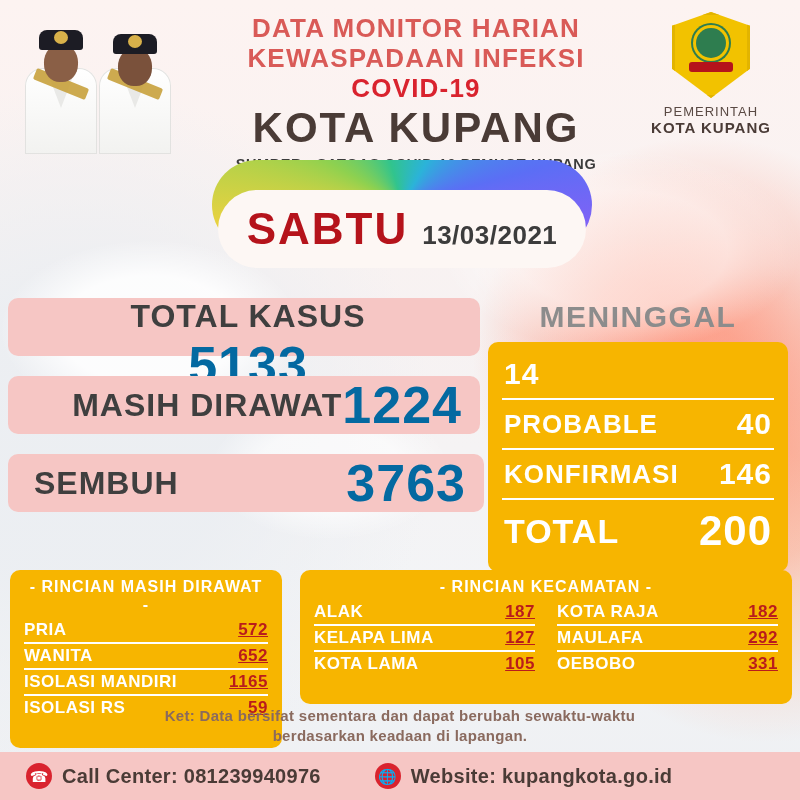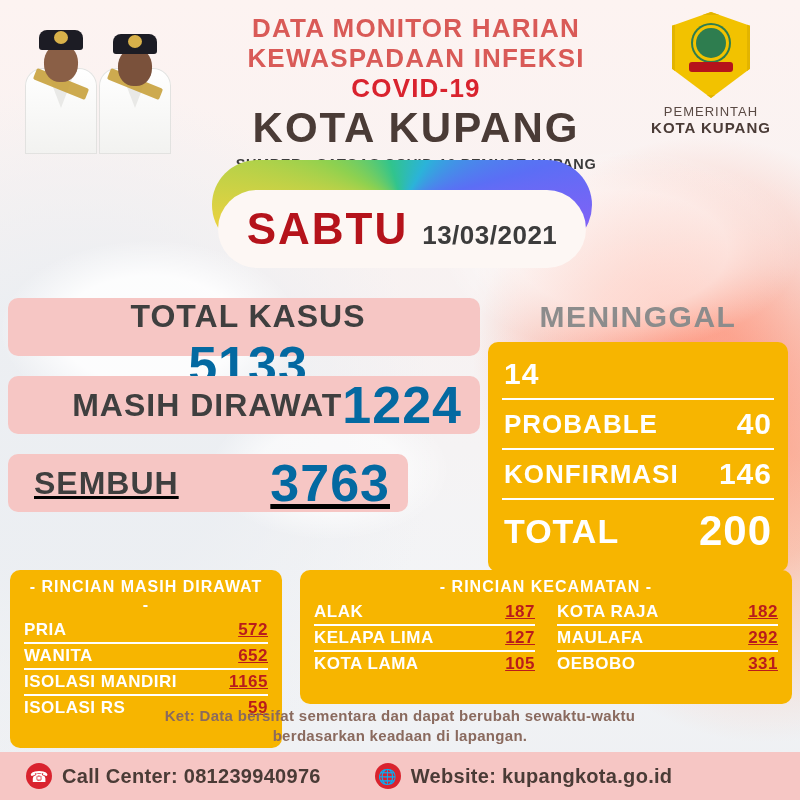--- a/index.html
+++ b/index.html
@@ -144,21 +144,21 @@
     padding: 0 18px 0 26px;
   }
   .statrow .lbl {
     font-size: 32px; font-weight: bold; letter-spacing: 1px; color: #3f3f3f;
   }
   .statrow .val {
     font-size: 52px; font-weight: bold; color: #0369a1; letter-spacing: 1px;
   }
   .r1 { width: 472px; flex-direction: column; }
   .r2 { width: 472px; justify-content: flex-end; }
-  .r3 { width: 400px; text-decoration: underline; }
+  .r3 { width: 476px; }
 
   .deathbox {
     position: absolute; right: 12px; top: 300px; width: 300px;
   }
   .deathtitle {
     text-align: center; font-size: 30px; font-weight: bold;
     color: #8c8c8c; letter-spacing: 1.5px; margin-bottom: 8px;
   }
   .deathcard {
     background: #f7b500; border-radius: 10px; padding: 8px 14px 10px;

